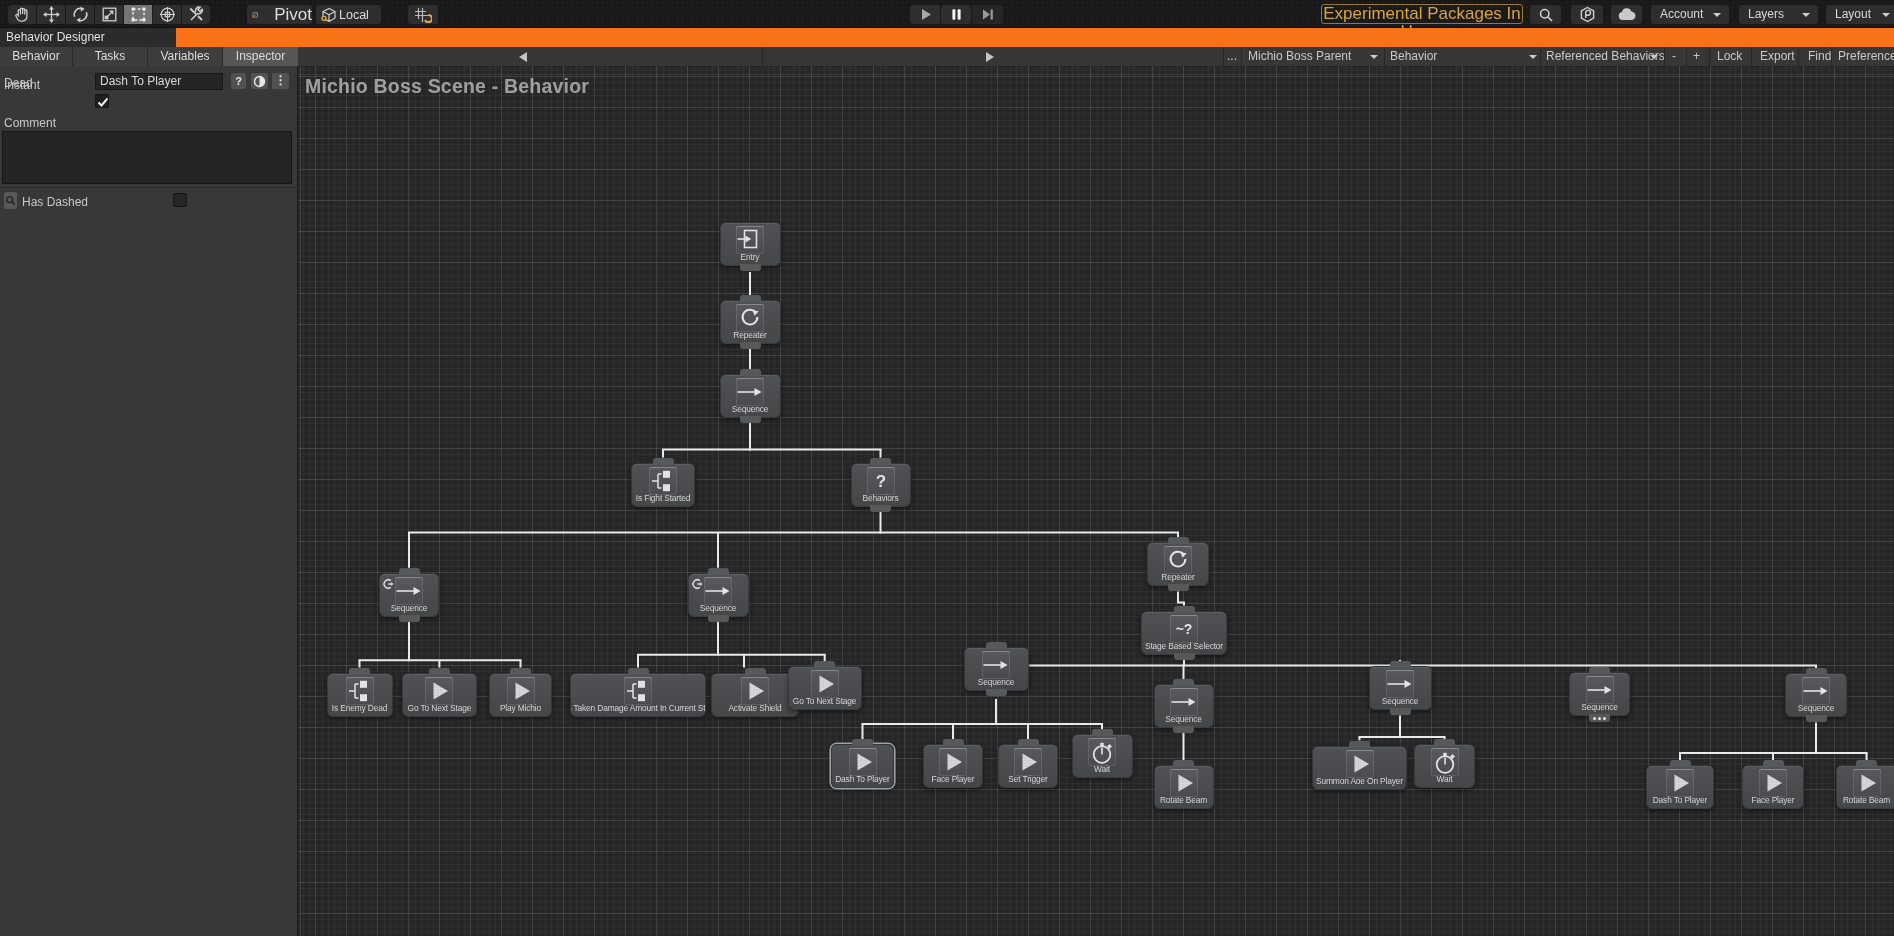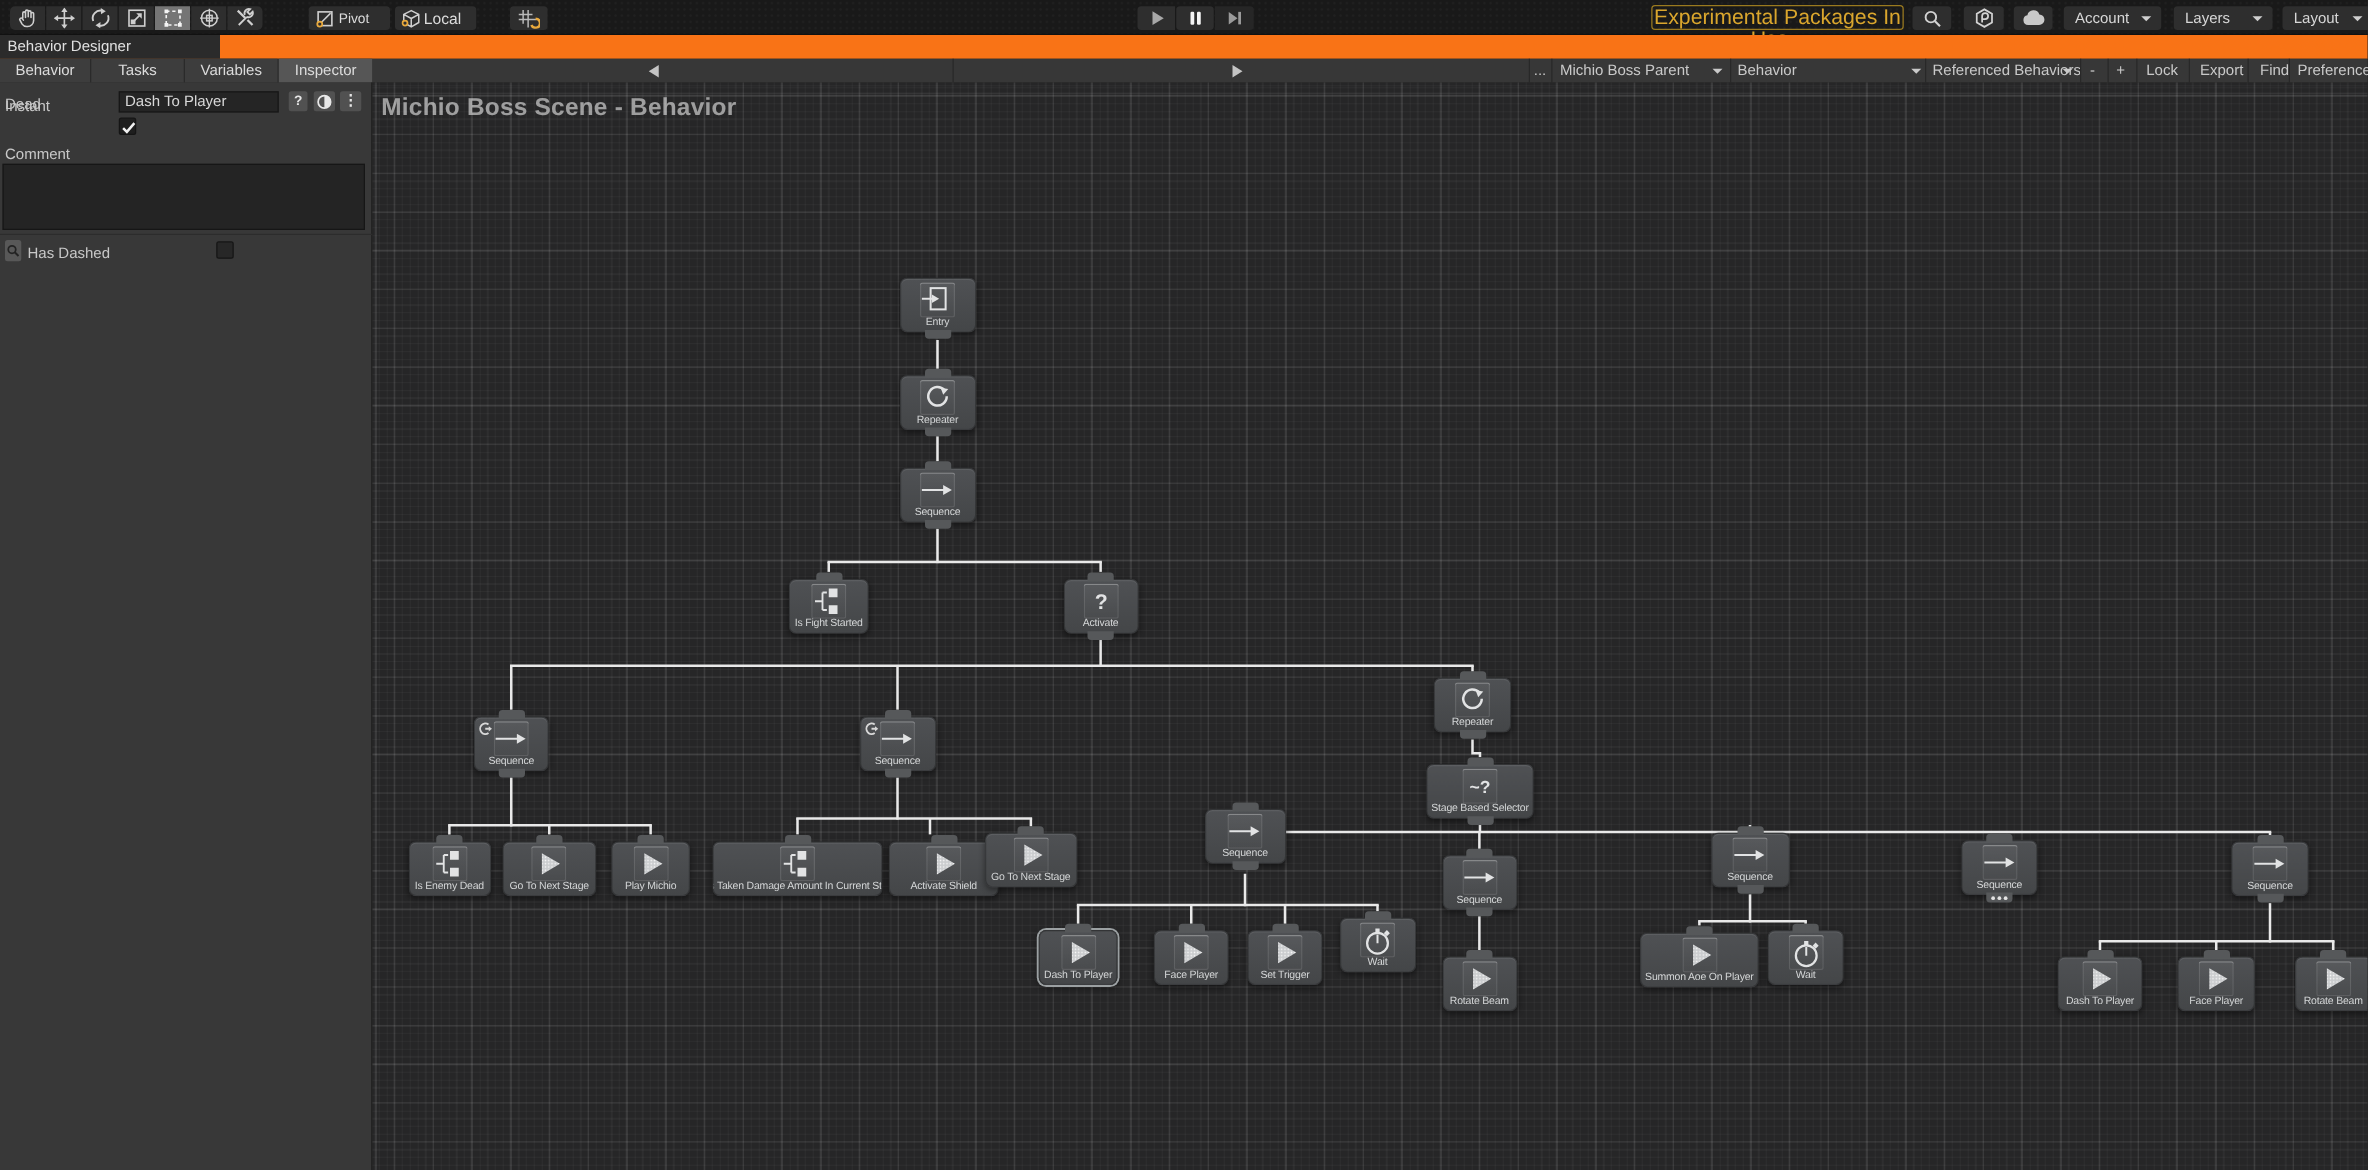--- a/index.html
+++ b/index.html
@@ -123,21 +123,21 @@
         </div>
       </div>
  </div>
  <div class="tbtn" style="left:247px;width:65px">
       <div class="tico" style="justify-content:flex-start;padding-left:5px">
         <svg width="16" height="16" viewBox="0 0 16 16">
           <rect x="2.5" y="2.5" width="11" height="11" fill="none" stroke="#cfcfcf" stroke-width="1.3"></rect>
           <line x1="4" y1="12" x2="12.5" y2="3.5" stroke="#cfcfcf" stroke-width="1.2"></line>
           <circle cx="3.8" cy="12.2" r="2" fill="#2e2e2e" stroke="#e8a93d" stroke-width="1.4"></circle>
         </svg>
-        <span style="color:#dcdcdc;font-size:11px;margin-left:3px">Pivot</span>
+        <span style="color:#dcdcdc;font-size:17px;margin-left:16px">Pivot</span>
       </div>
     </div>
  <div class="tbtn" style="left:316px;width:65px">
       <div class="tico" style="justify-content:flex-start;padding-left:5px">
         <svg width="16" height="16" viewBox="0 0 16 16">
           <path d="M8 1.5 L14 4.5 V11 L8 14.5 L2 11 V4.5 Z M2 4.5 L8 7.8 L14 4.5 M8 7.8 V14.5" fill="none" stroke="#cfcfcf" stroke-width="1.2" stroke-linejoin="round"></path>
           <circle cx="3" cy="11.4" r="2" fill="#2e2e2e" stroke="#e8a93d" stroke-width="1.4"></circle>
         </svg>
         <span style="color:#dcdcdc;font-size:12.5px;margin-left:2px">Local</span>
       </div>
@@ -369,21 +369,21 @@
         <span>Is Fight Started</span>
       </div>
     </div>
 <div class="node" style="left:552.5px;top:396.5px;width:60px">
       <div class="tt"></div>
       <div class="tb"></div>
       <div class="ic"><svg width="28" height="28" viewBox="0 0 28 28">
           <text x="14" y="20" font-family="Liberation Sans,sans-serif" font-size="17" font-weight="bold" fill="#e2e3e4" text-anchor="middle">?</text>
         </svg></div>
       <div class="lb">
-        <span>Activate</span>
+        <span>Behaviors</span>
       </div>
     </div>
 <div class="node" style="left:81.0px;top:506.5px;width:60px">
       <div class="tt"></div>
       <div class="tb"></div>
       <div class="ab"><svg width="12" height="12" viewBox="0 0 12 12">
           <path d="M8.8 2.6 A4.2 4.2 0 1 0 8.8 9.4" fill="none" stroke="#d8d8d8" stroke-width="1.5"></path>
           <path d="M6.2 6 h3.2" stroke="#d8d8d8" stroke-width="1.5" fill="none"></path>
           <path d="M9 3.9 L11.6 6 L9 8.1 Z" fill="#d8d8d8"></path>
         </svg></div>

